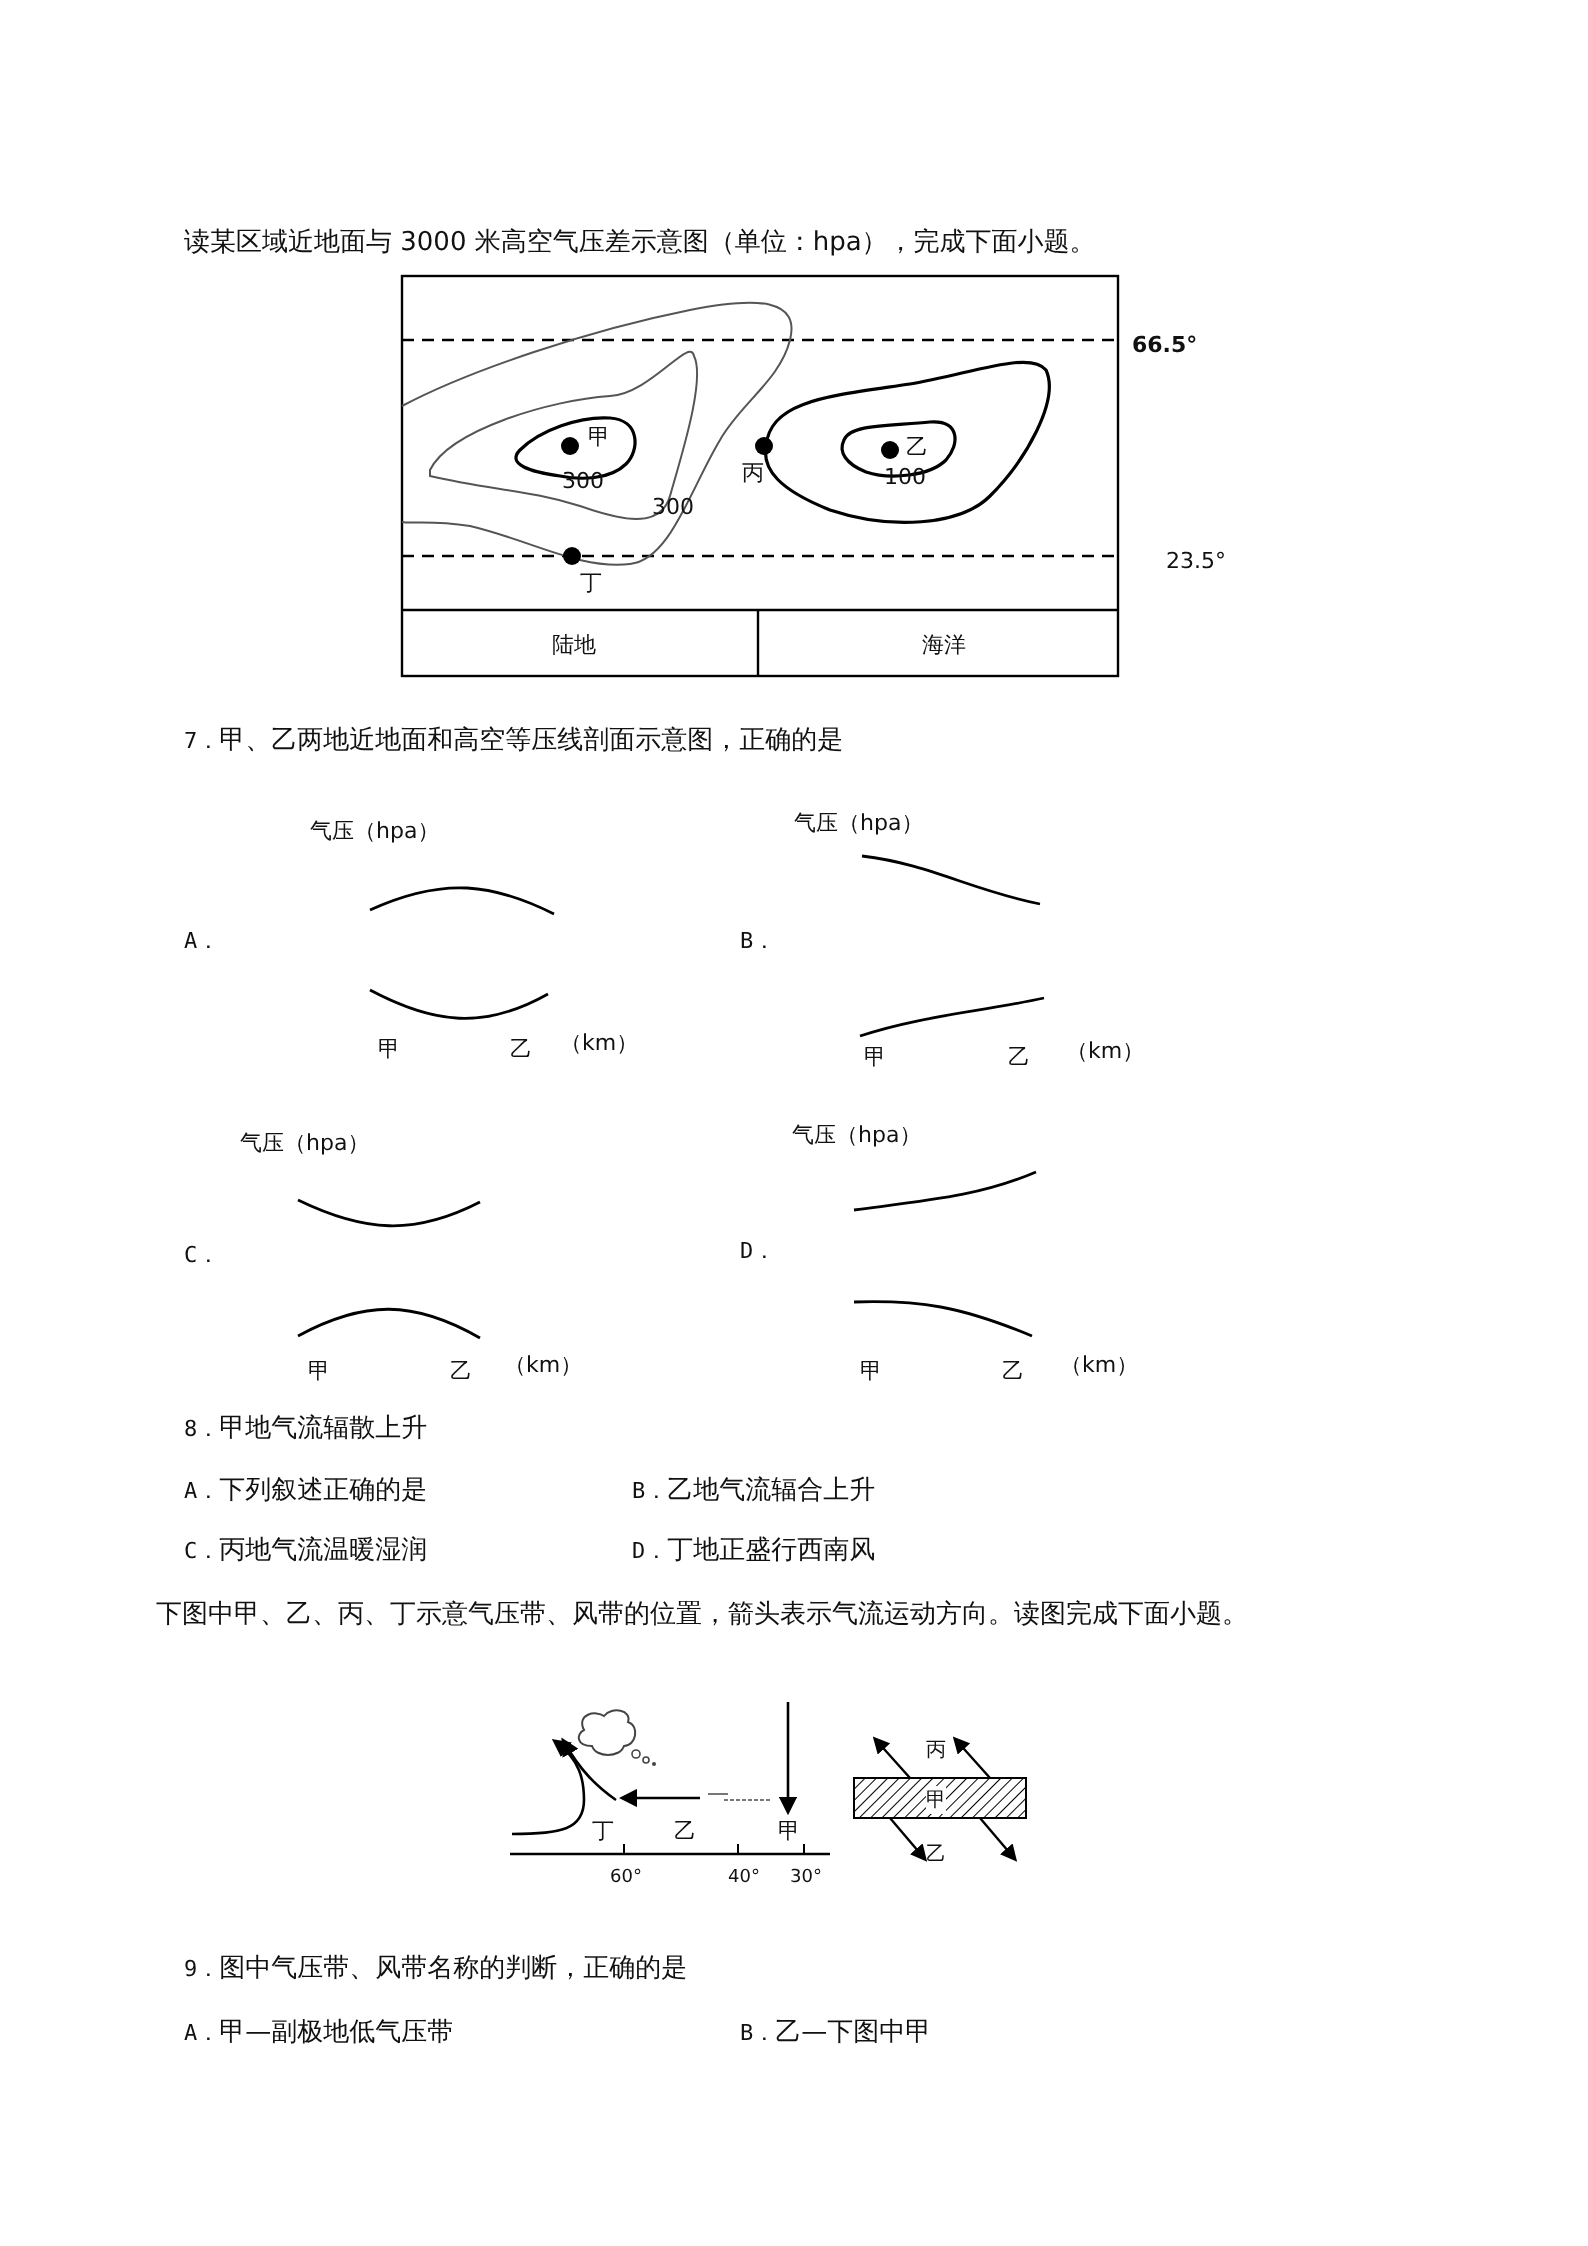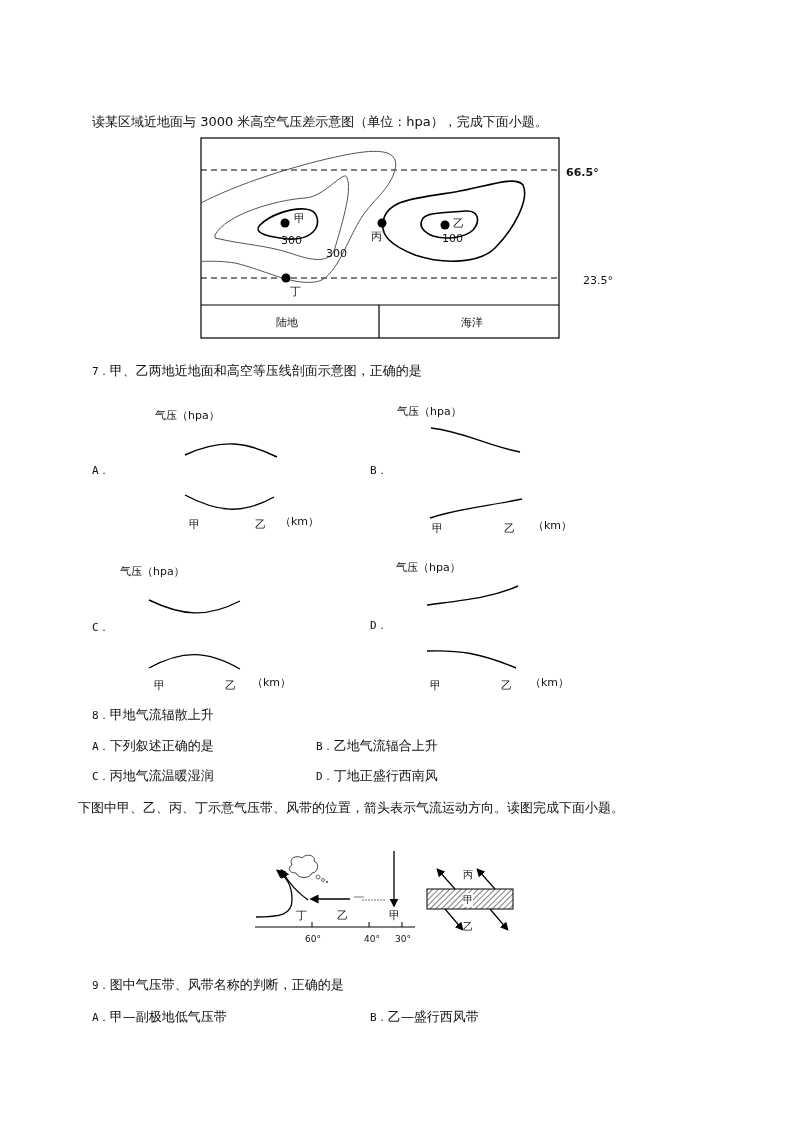--- a/index.html
+++ b/index.html
@@ -167,14 +167,14 @@
 <div class="abs" style="left:463px; top:893px; font-size:10px; background:#fff;">甲</div>
 <div class="abs" style="left:463px; top:920px; font-size:10px;">乙</div>
 
 <div class="abs line" style="left:92px; top:976px;">
   <span class="mono">9．</span><span>图中气压带、风带名称的判断，正确的是</span>
 </div>
 <div class="abs line" style="left:92px; top:1008px;">
   <span class="opt-label">A．</span><span>甲—副极地低气压带</span>
 </div>
 <div class="abs line" style="left:370px; top:1008px;">
-  <span class="opt-label">B．</span><span>乙—盛行西风带</span>
+  <span class="opt-label">B．</span><span>乙—下图中甲</span>
 </div>
 
 </body></html>

